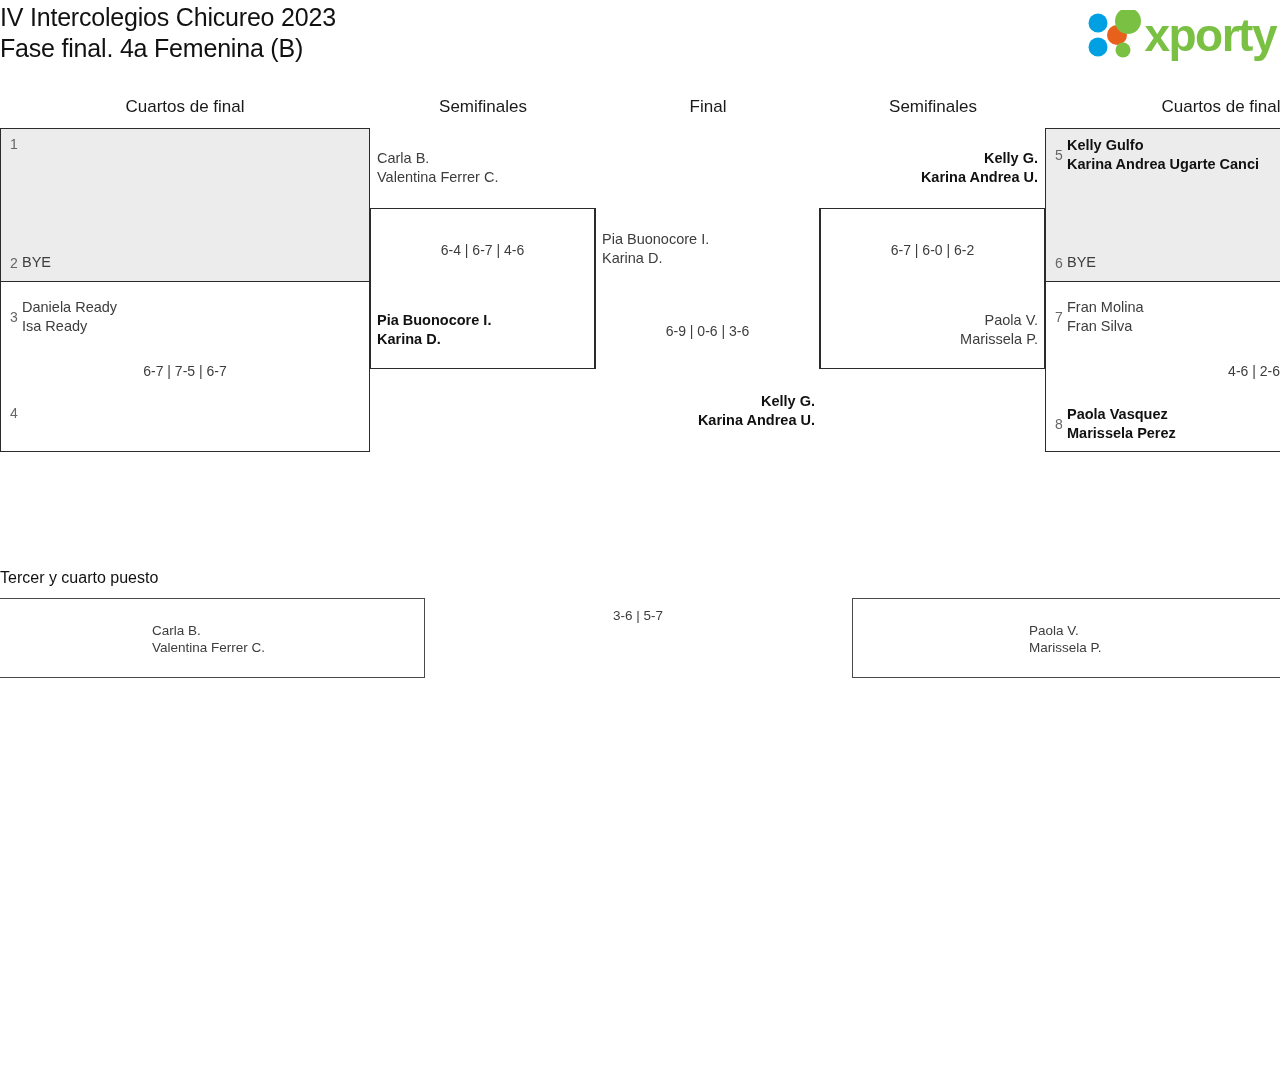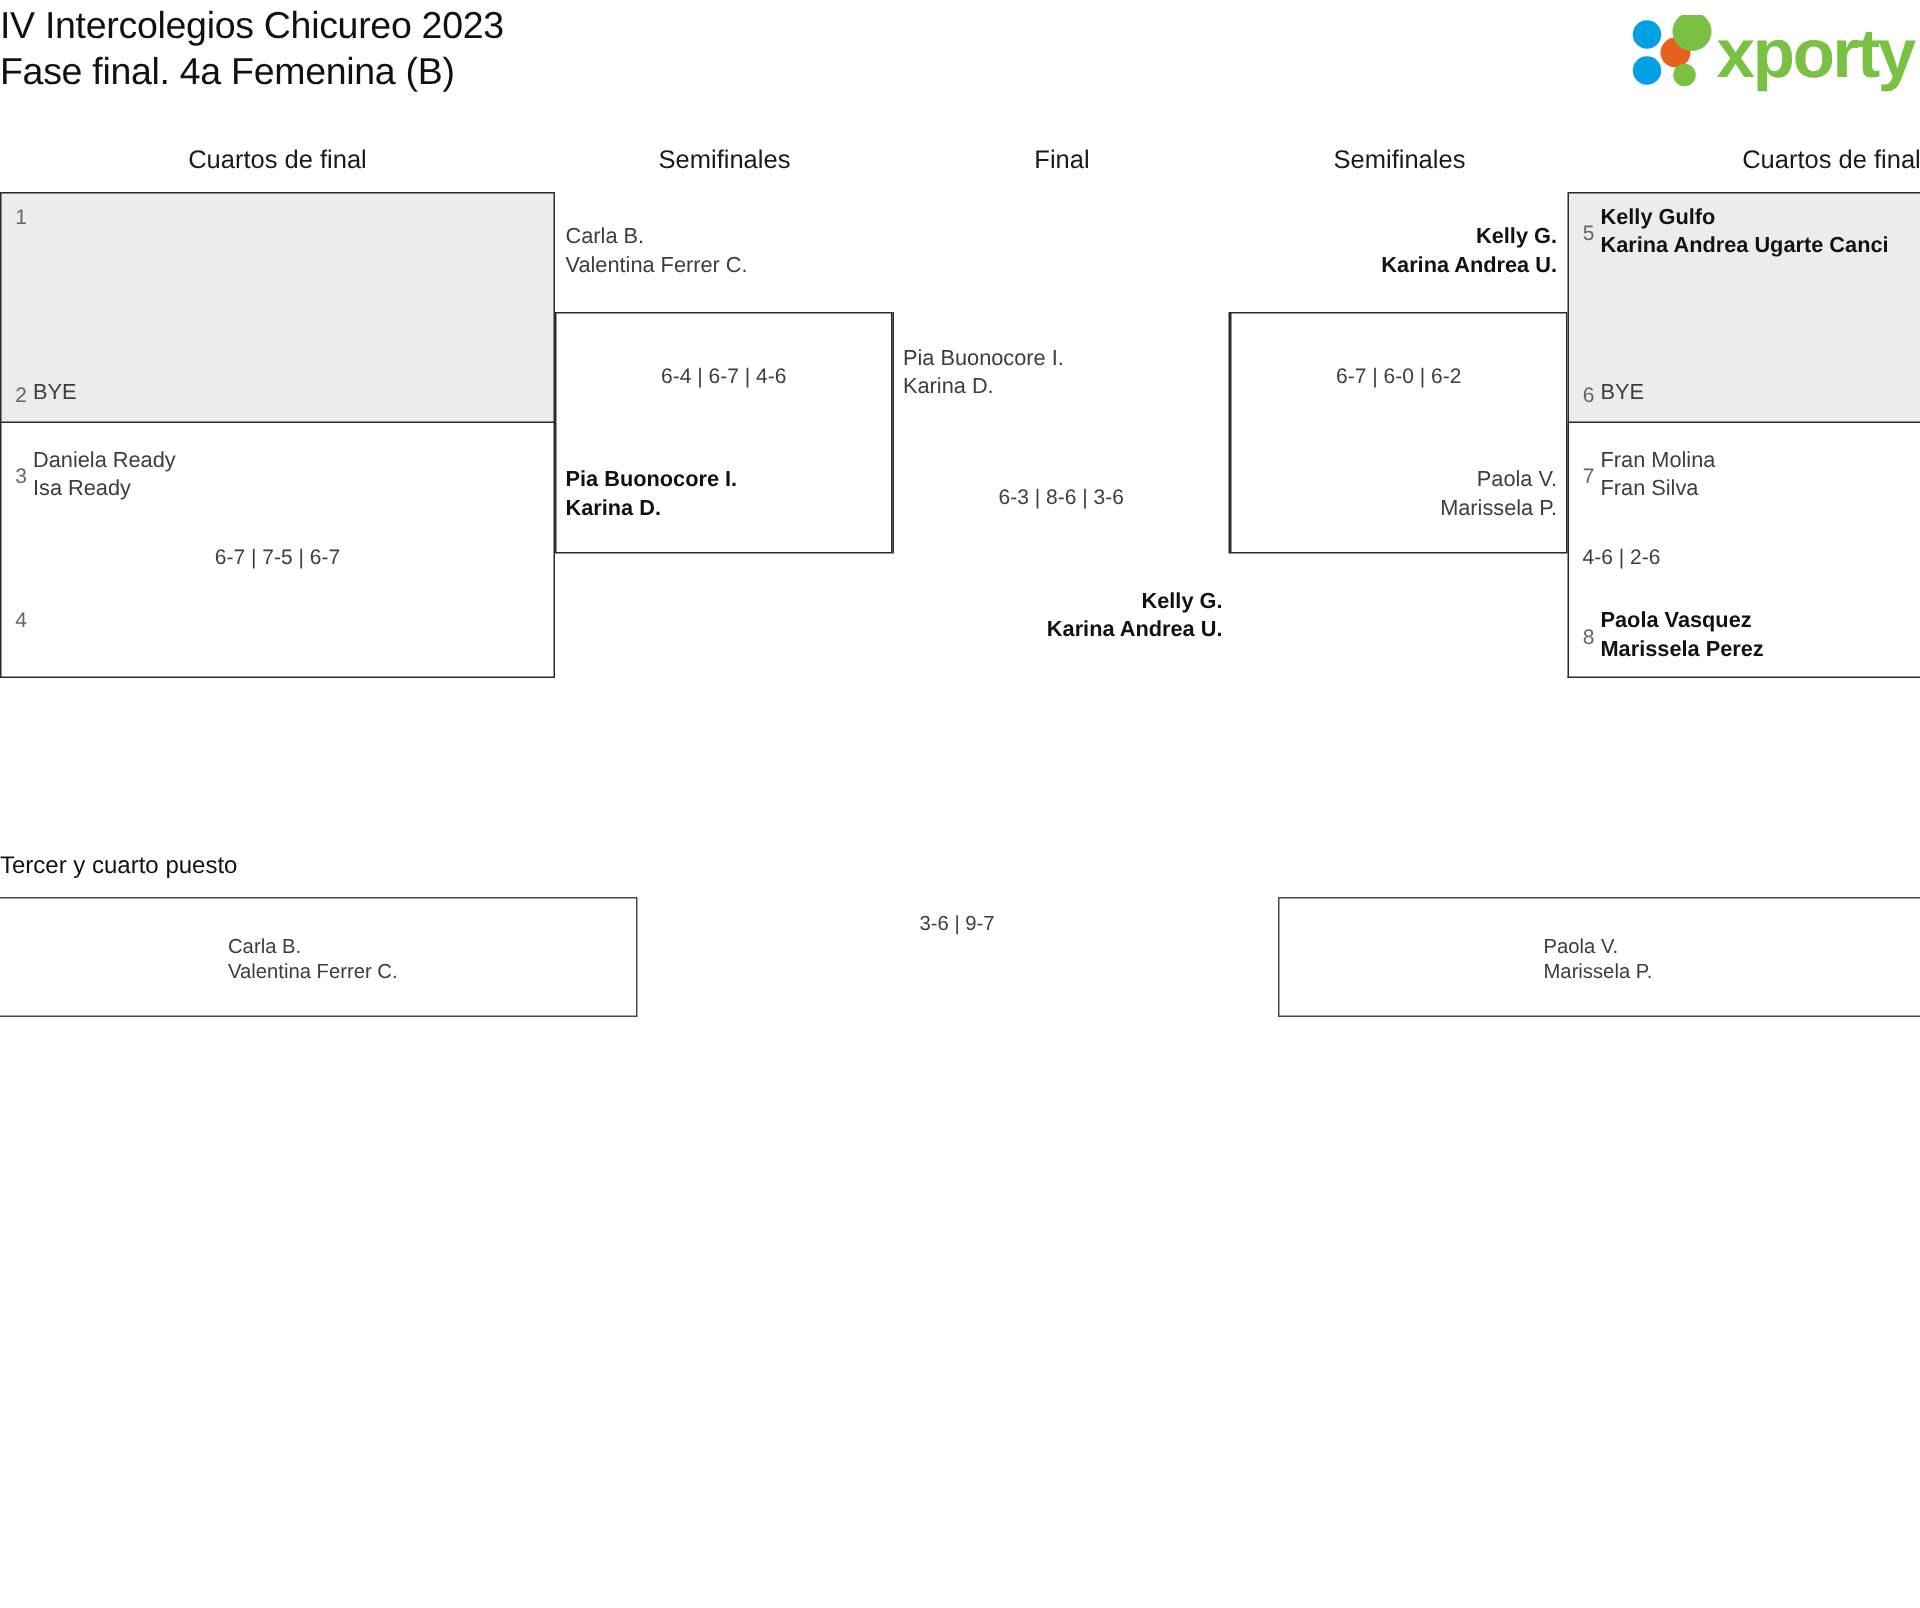--- a/index.html
+++ b/index.html
@@ -108,21 +108,21 @@
 
   
   .score {
     position: absolute;
     font-size: 14px;
     line-height: 18px;
     color: #3d3d3d;
     white-space: nowrap;
   }
   .score.c { text-align: center; }
-  .score.r { }
+  .score.r { text-align: right; }
 
   
   #third-title {
     position: absolute;
     left: 0;
     top: 567px;
     font-size: 16px;
     line-height: 22px;
     color: #111111;
     white-space: nowrap;
@@ -212,21 +212,21 @@
   </span>
 </div>
 
 <div class="box only-sides" style="left:595px; top:208px; width:225px; height:161px;"></div>
 <div class="team" style="left:602px; top:230px; width:215px;">
   <span class="names">
     <span class="n1">Pia Buonocore I.</span>
     <span class="n2">Karina D.</span>
   </span>
 </div>
-<div class="score c" style="left:600px; top:322px; width:215px;">6-3 | 8-6 | 3-6</div>
+<div class="score c" style="left:600px; top:322px; width:215px;">6-9 | 0-6 | 3-6</div>
 <div class="team align-right" style="left:600px; top:392px; width:215px;">
   <span class="names winner right-text">
     <span class="n1">Kelly G.</span>
     <span class="n2">Karina Andrea U.</span>
   </span>
 </div>
 
 <div class="box" style="left:820px; top:208px; width:225px; height:161px;"></div>
 <div class="team align-right" style="left:823px; top:149px; width:215px;">
   <span class="names winner right-text">
@@ -275,19 +275,19 @@
 </div>
 
 <div id="third-title">Tercer y cuarto puesto</div>
 
 <div class="tp-box only-left-bottom" style="left:-1px; top:598px; width:426px; height:80px;"></div>
 <div class="tp-names" style="left:152px; top:622px;">
   <span>Carla B.</span>
   <span>Valentina Ferrer C.</span>
 </div>
 
-<div class="tp-score" style="left:613px; top:607px;">3-6 | 9-7</div>
+<div class="tp-score" style="left:613px; top:607px;">3-6 | 5-7</div>
 
 <div class="tp-box only-right-bottom" style="left:852px; top:598px; width:430px; height:80px;"></div>
 <div class="tp-names" style="left:1029px; top:622px;">
   <span>Paola V.</span>
   <span>Marissela P.</span>
 </div>
 
 </body></html>

